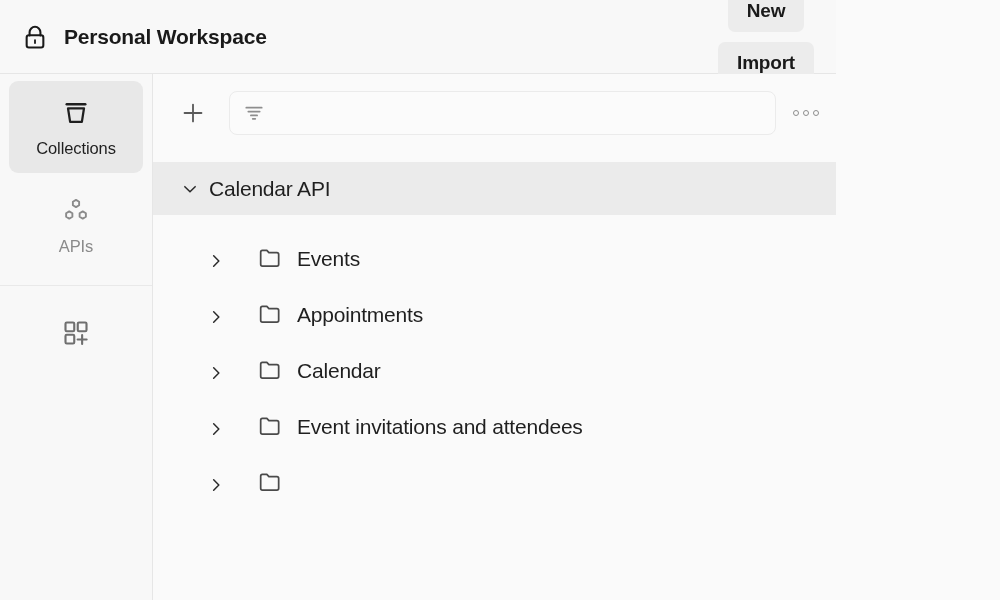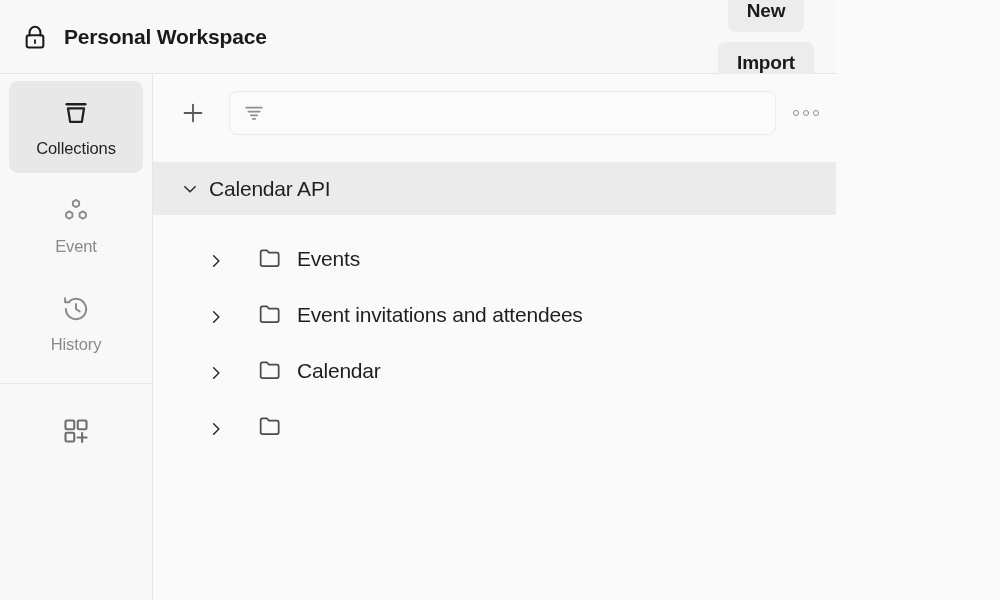--- a/index.html
+++ b/index.html
@@ -319,31 +319,23 @@
         </svg>
         <div class="rail-label">Collections</div>
       </div>
 
       <div class="rail-item">
         <svg class="rail-icon" viewBox="0 0 24 24" fill="none">
           <path d="M12 3.1l2.5 1.45v2.9L12 8.9 9.5 7.45v-2.9L12 3.1Z" stroke="#8a8a8a" stroke-width="1.5" stroke-linejoin="round"></path>
           <path d="M6.6 12.3l2.5 1.45v2.9L6.6 18.1l-2.5-1.45v-2.9l2.5-1.45Z" stroke="#8a8a8a" stroke-width="1.5" stroke-linejoin="round"></path>
           <path d="M17.4 12.3l2.5 1.45v2.9l-2.5 1.45-2.5-1.45v-2.9l2.5-1.45Z" stroke="#8a8a8a" stroke-width="1.5" stroke-linejoin="round"></path>
         </svg>
-        <div class="rail-label">Event</div>
+        <div class="rail-label">APIs</div>
       </div>
 
-      <div class="rail-item">
-        <svg class="rail-icon" viewBox="0 0 24 24" fill="none">
-          <path d="M3.9 12a8.1 8.1 0 1 0 2.6-5.95" stroke="#8a8a8a" stroke-width="1.6" stroke-linecap="round"></path>
-          <path d="M3.3 3.3v3.3h3.3" stroke="#8a8a8a" stroke-width="1.6" stroke-linecap="round" stroke-linejoin="round"></path>
-          <path d="M12 7.9V12l2.9 1.9" stroke="#8a8a8a" stroke-width="1.6" stroke-linecap="round" stroke-linejoin="round"></path>
-        </svg>
-        <div class="rail-label">History</div>
-      </div>
 
       <div class="rail-divider"></div>
 
       <div class="rail-bottom">
         <svg viewBox="0 0 24 24" fill="none">
           <rect x="3.6" y="3.6" width="7" height="7" rx="1" stroke="#6f6f6f" stroke-width="1.7"></rect>
           <rect x="13.4" y="3.6" width="7" height="7" rx="1" stroke="#6f6f6f" stroke-width="1.7"></rect>
           <rect x="3.6" y="13.4" width="7" height="7" rx="1" stroke="#6f6f6f" stroke-width="1.7"></rect>
           <path d="M16.9 13.6v7.2M13.3 17.2h7.2" stroke="#6f6f6f" stroke-width="1.7" stroke-linecap="round"></path>
         </svg>
@@ -389,43 +381,54 @@
             <svg viewBox="0 0 24 24" fill="none">
                 <path d="M9.2 5.8L15.4 12l-6.2 6.2" stroke="#2a2a2a" stroke-width="1.8" stroke-linecap="round" stroke-linejoin="round"></path>
               </svg>
           </span>
           <svg class="folder-icon" viewBox="0 0 24 24" fill="none">
             <path d="M3.4 6.6a1.6 1.6 0 0 1 1.6-1.6h4.1l1.9 2.1h7.4a1.6 1.6 0 0 1 1.6 1.6v9.1a1.6 1.6 0 0 1-1.6 1.6H5a1.6 1.6 0 0 1-1.6-1.6V6.6Z" stroke="#4a4a4a" stroke-width="1.6" stroke-linejoin="round"></path>
           </svg>
           <span class="tree-row-label">Events</span>
         </div>
 
-
         <div class="tree-row">
           <span class="chev">
             <svg viewBox="0 0 24 24" fill="none">
                 <path d="M9.2 5.8L15.4 12l-6.2 6.2" stroke="#2a2a2a" stroke-width="1.8" stroke-linecap="round" stroke-linejoin="round"></path>
               </svg>
           </span>
           <svg class="folder-icon" viewBox="0 0 24 24" fill="none">
             <path d="M3.4 6.6a1.6 1.6 0 0 1 1.6-1.6h4.1l1.9 2.1h7.4a1.6 1.6 0 0 1 1.6 1.6v9.1a1.6 1.6 0 0 1-1.6 1.6H5a1.6 1.6 0 0 1-1.6-1.6V6.6Z" stroke="#4a4a4a" stroke-width="1.6" stroke-linejoin="round"></path>
           </svg>
-          <span class="tree-row-label">Event invitations and attendees</span>
+          <span class="tree-row-label">Appointments</span>
         </div>
 
         <div class="tree-row">
           <span class="chev">
             <svg viewBox="0 0 24 24" fill="none">
                 <path d="M9.2 5.8L15.4 12l-6.2 6.2" stroke="#2a2a2a" stroke-width="1.8" stroke-linecap="round" stroke-linejoin="round"></path>
               </svg>
           </span>
           <svg class="folder-icon" viewBox="0 0 24 24" fill="none">
             <path d="M3.4 6.6a1.6 1.6 0 0 1 1.6-1.6h4.1l1.9 2.1h7.4a1.6 1.6 0 0 1 1.6 1.6v9.1a1.6 1.6 0 0 1-1.6 1.6H5a1.6 1.6 0 0 1-1.6-1.6V6.6Z" stroke="#4a4a4a" stroke-width="1.6" stroke-linejoin="round"></path>
           </svg>
           <span class="tree-row-label">Calendar</span>
+        </div>
+
+        <div class="tree-row">
+          <span class="chev">
+            <svg viewBox="0 0 24 24" fill="none">
+                <path d="M9.2 5.8L15.4 12l-6.2 6.2" stroke="#2a2a2a" stroke-width="1.8" stroke-linecap="round" stroke-linejoin="round"></path>
+              </svg>
+          </span>
+          <svg class="folder-icon" viewBox="0 0 24 24" fill="none">
+            <path d="M3.4 6.6a1.6 1.6 0 0 1 1.6-1.6h4.1l1.9 2.1h7.4a1.6 1.6 0 0 1 1.6 1.6v9.1a1.6 1.6 0 0 1-1.6 1.6H5a1.6 1.6 0 0 1-1.6-1.6V6.6Z" stroke="#4a4a4a" stroke-width="1.6" stroke-linejoin="round"></path>
+          </svg>
+          <span class="tree-row-label">Event invitations and attendees</span>
         </div>
 
 
         <div class="tree-row">
           <span class="chev">
             <svg viewBox="0 0 24 24" fill="none">
                 <path d="M9.2 5.8L15.4 12l-6.2 6.2" stroke="#2a2a2a" stroke-width="1.8" stroke-linecap="round" stroke-linejoin="round"></path>
               </svg>
           </span>
           <svg class="folder-icon" viewBox="0 0 24 24" fill="none">

